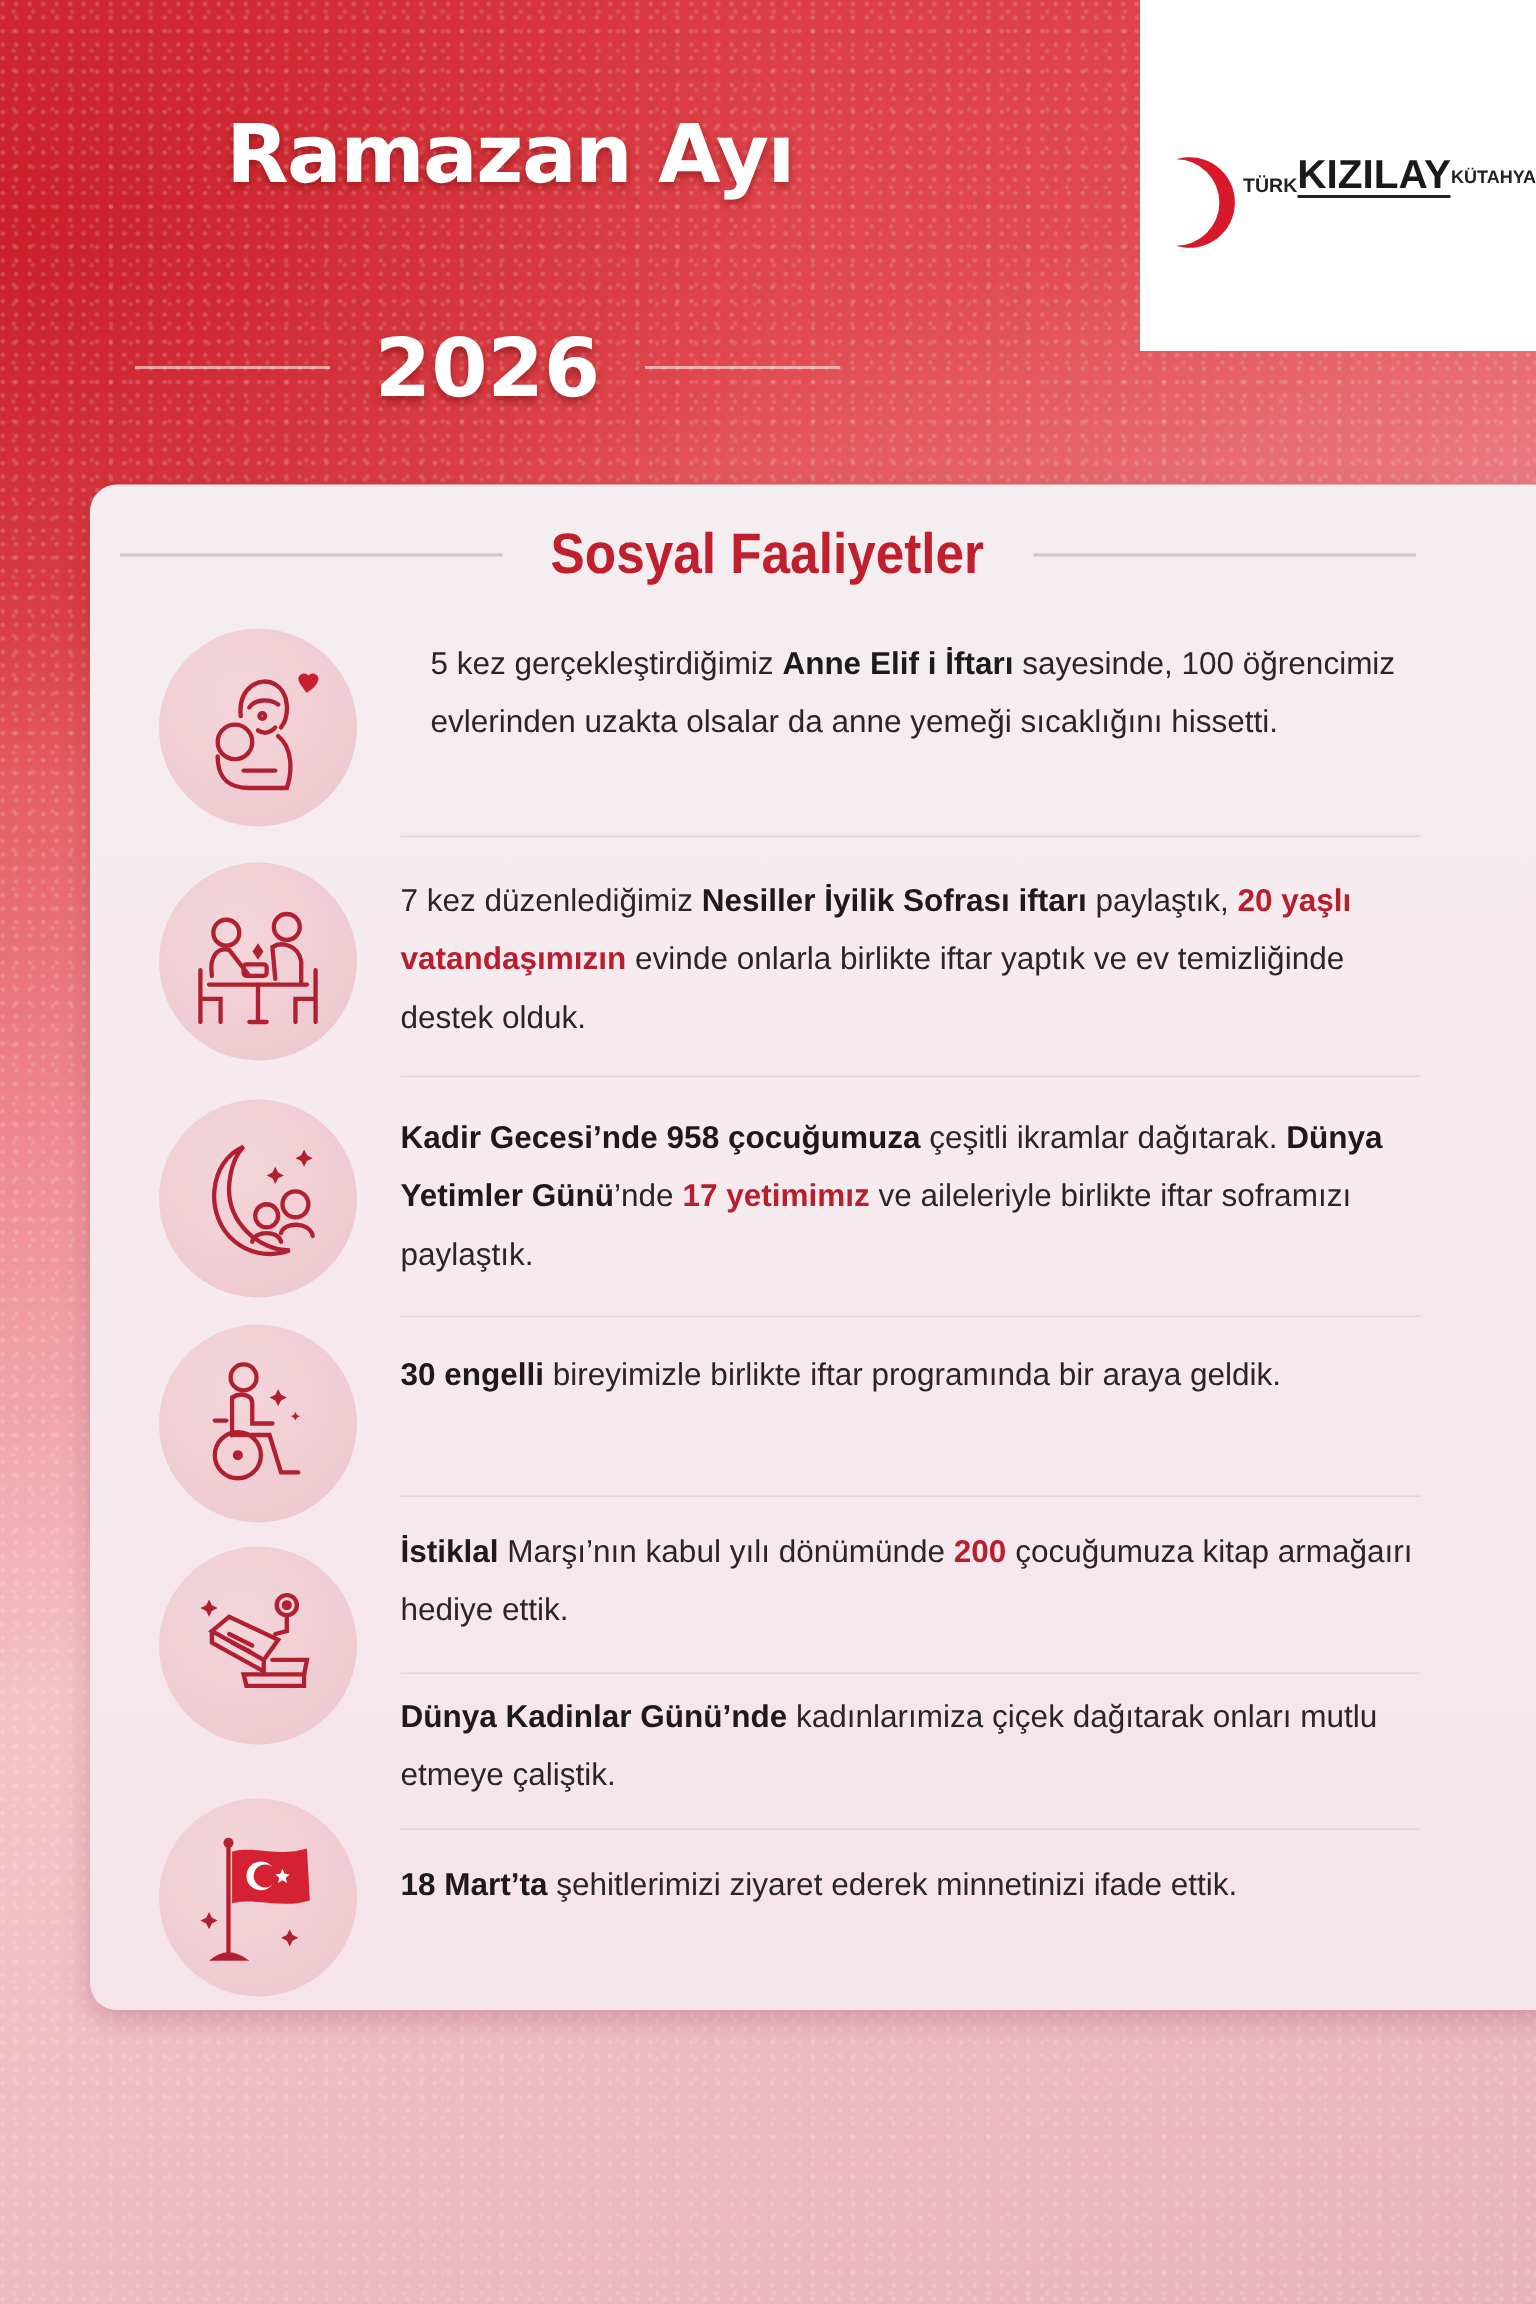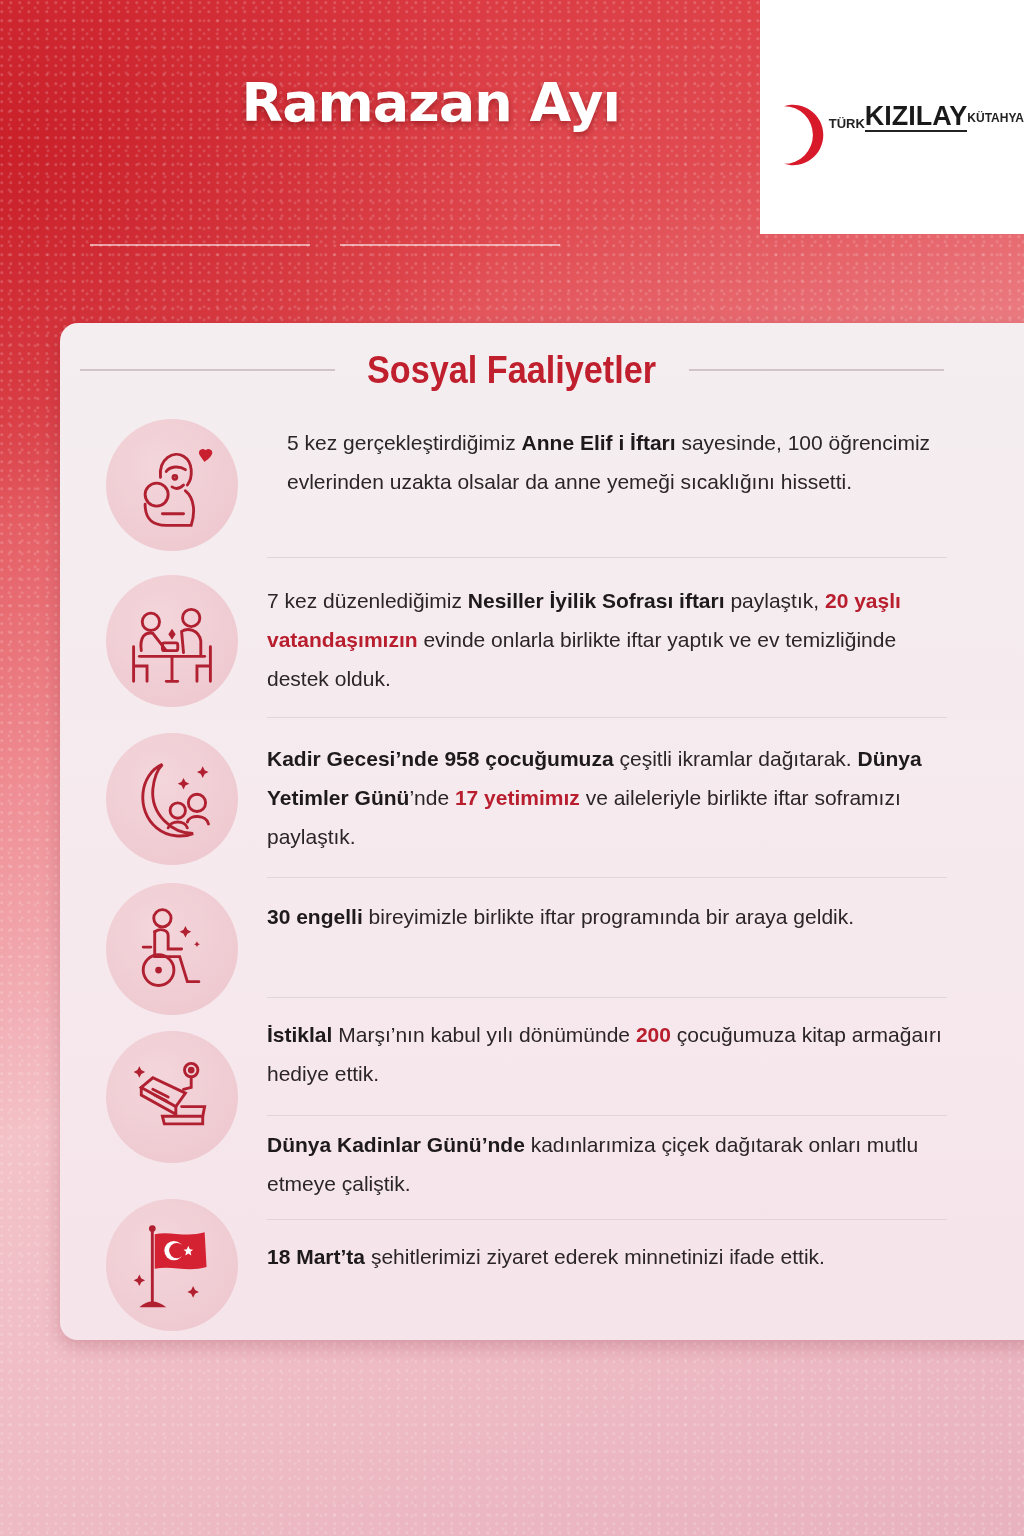--- a/index.html
+++ b/index.html
@@ -11,21 +11,21 @@
       linear-gradient(160deg, #d8323b 0%, #e04a50 22%, #ef8f95 42%, #f3c2c8 60%, #eebac4 80%, #e8b3bf 100%);
   }
   .speckle {
     position:absolute; inset:0; pointer-events:none;
     background-image:
       radial-gradient(circle at 20% 30%, rgba(255,255,255,0.18) 1px, transparent 2px),
       radial-gradient(circle at 70% 60%, rgba(255,255,255,0.14) 1px, transparent 2px);
     background-size: 9px 9px, 13px 13px;
   }
   .title {
-    position:absolute; left:60px; top:66px; width:560px; text-align:right;
+    position:absolute; left:60px; top:66px; width:560px; text-align:center;
     color:#fff; font-family:"DejaVu Sans", sans-serif; font-weight:bold;
     font-size:54px; line-height:74px; letter-spacing:-1px;
     text-shadow: 0 3px 6px rgba(100,0,0,0.45);
   }
   .year-row {
     position:absolute; left:90px; top:208px; width:470px; height:74px;
     display:flex; align-items:center; justify-content:center; gap:30px;
   }
   .year-line { flex:1; height:2px; background:rgba(255,255,255,0.55); }
   .year { color:#fff; font-weight:bold; font-size:54px; text-shadow:0 3px 6px rgba(100,0,0,0.45); }
@@ -67,20 +67,21 @@
 </head>
 <body>
 
 <div class="speckle"></div>
 
 <div class="title">
   <div>Ramazan Ayı</div>
 </div>
 <div class="year-row">
   <div class="year-line"></div>
+  <div class="year">2026</div>
   <div class="year-line"></div>
 </div>
 
 <div class="logo-box">
   <svg class="crescent" viewBox="0 0 100 100">
     <path d="M35 8 A44 44 0 1 1 35 92 A36 36 0 1 0 35 8 Z" fill="#d7192a"></path>
   </svg>
   <div class="logo-turk">TÜRK</div>
   <div class="logo-kizilay">KIZILAY</div>
   <div class="logo-kutahya">KÜTAHYA</div>

